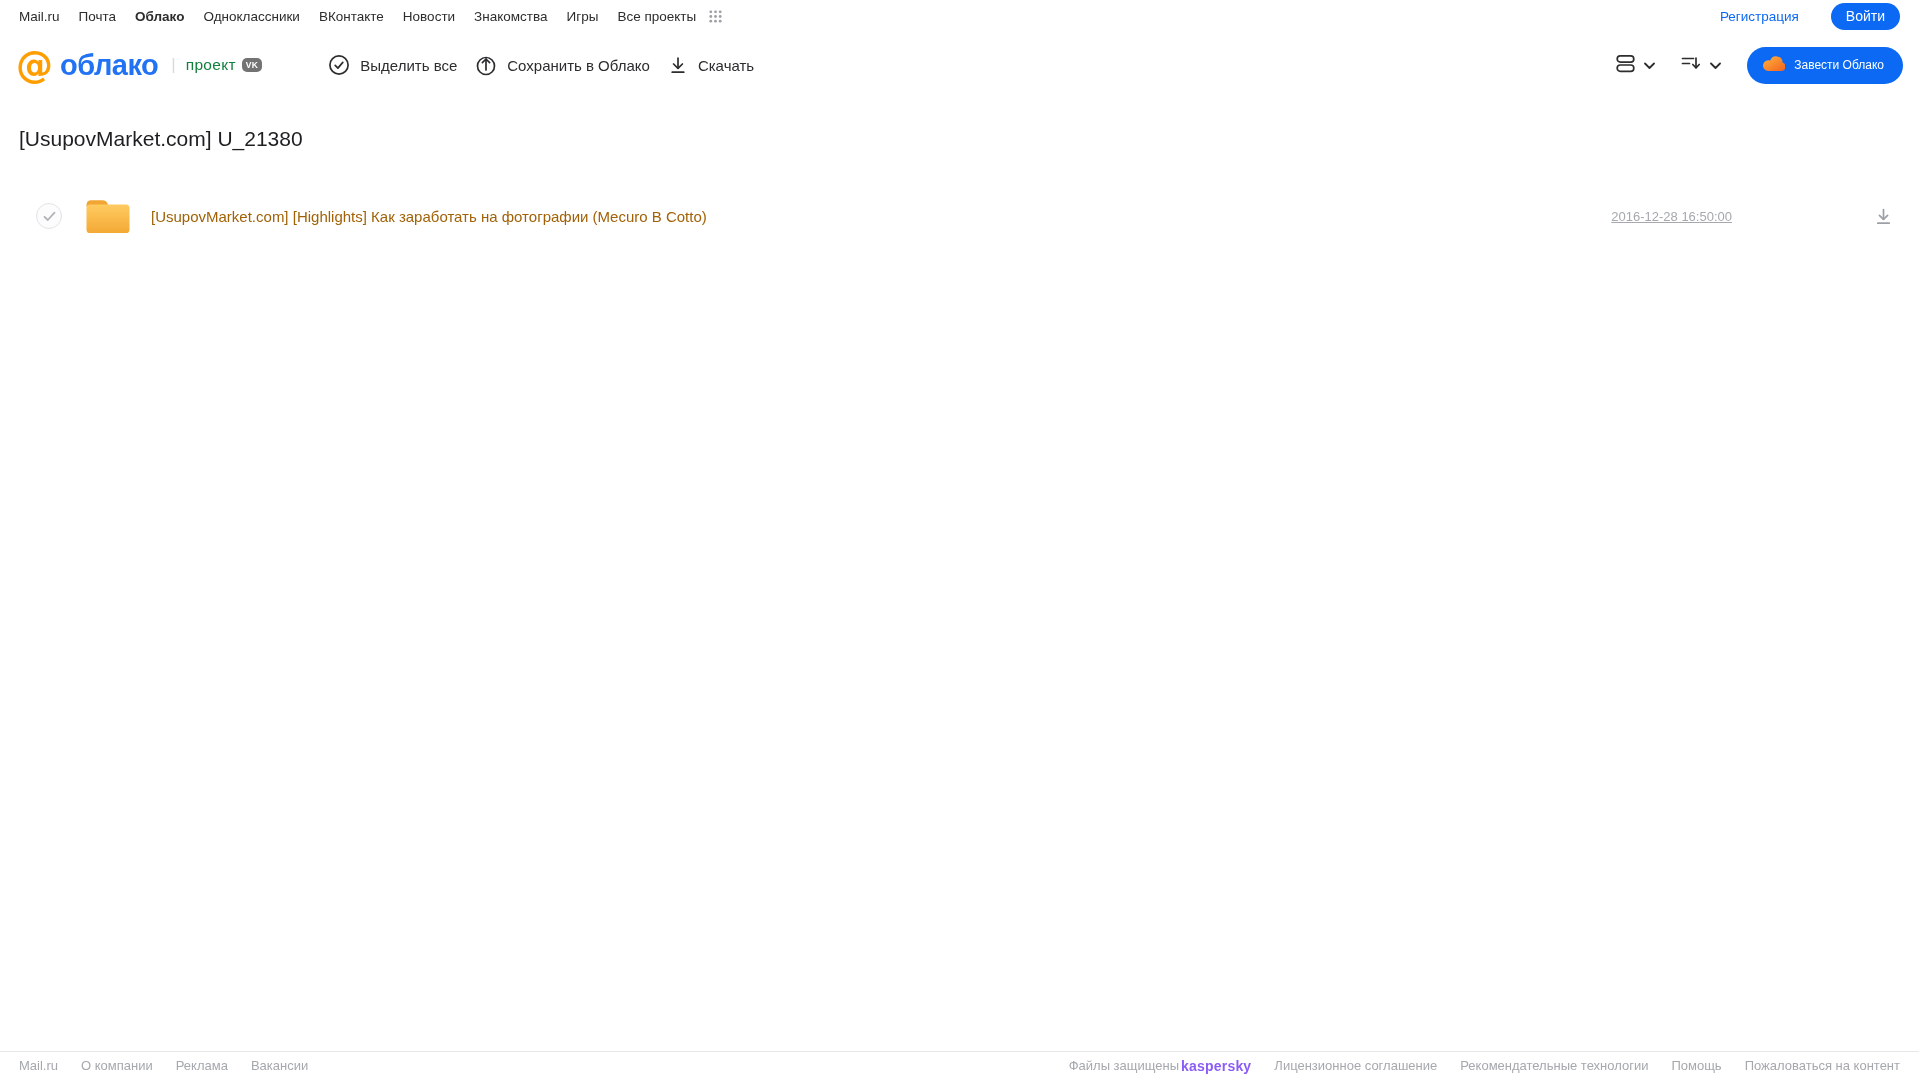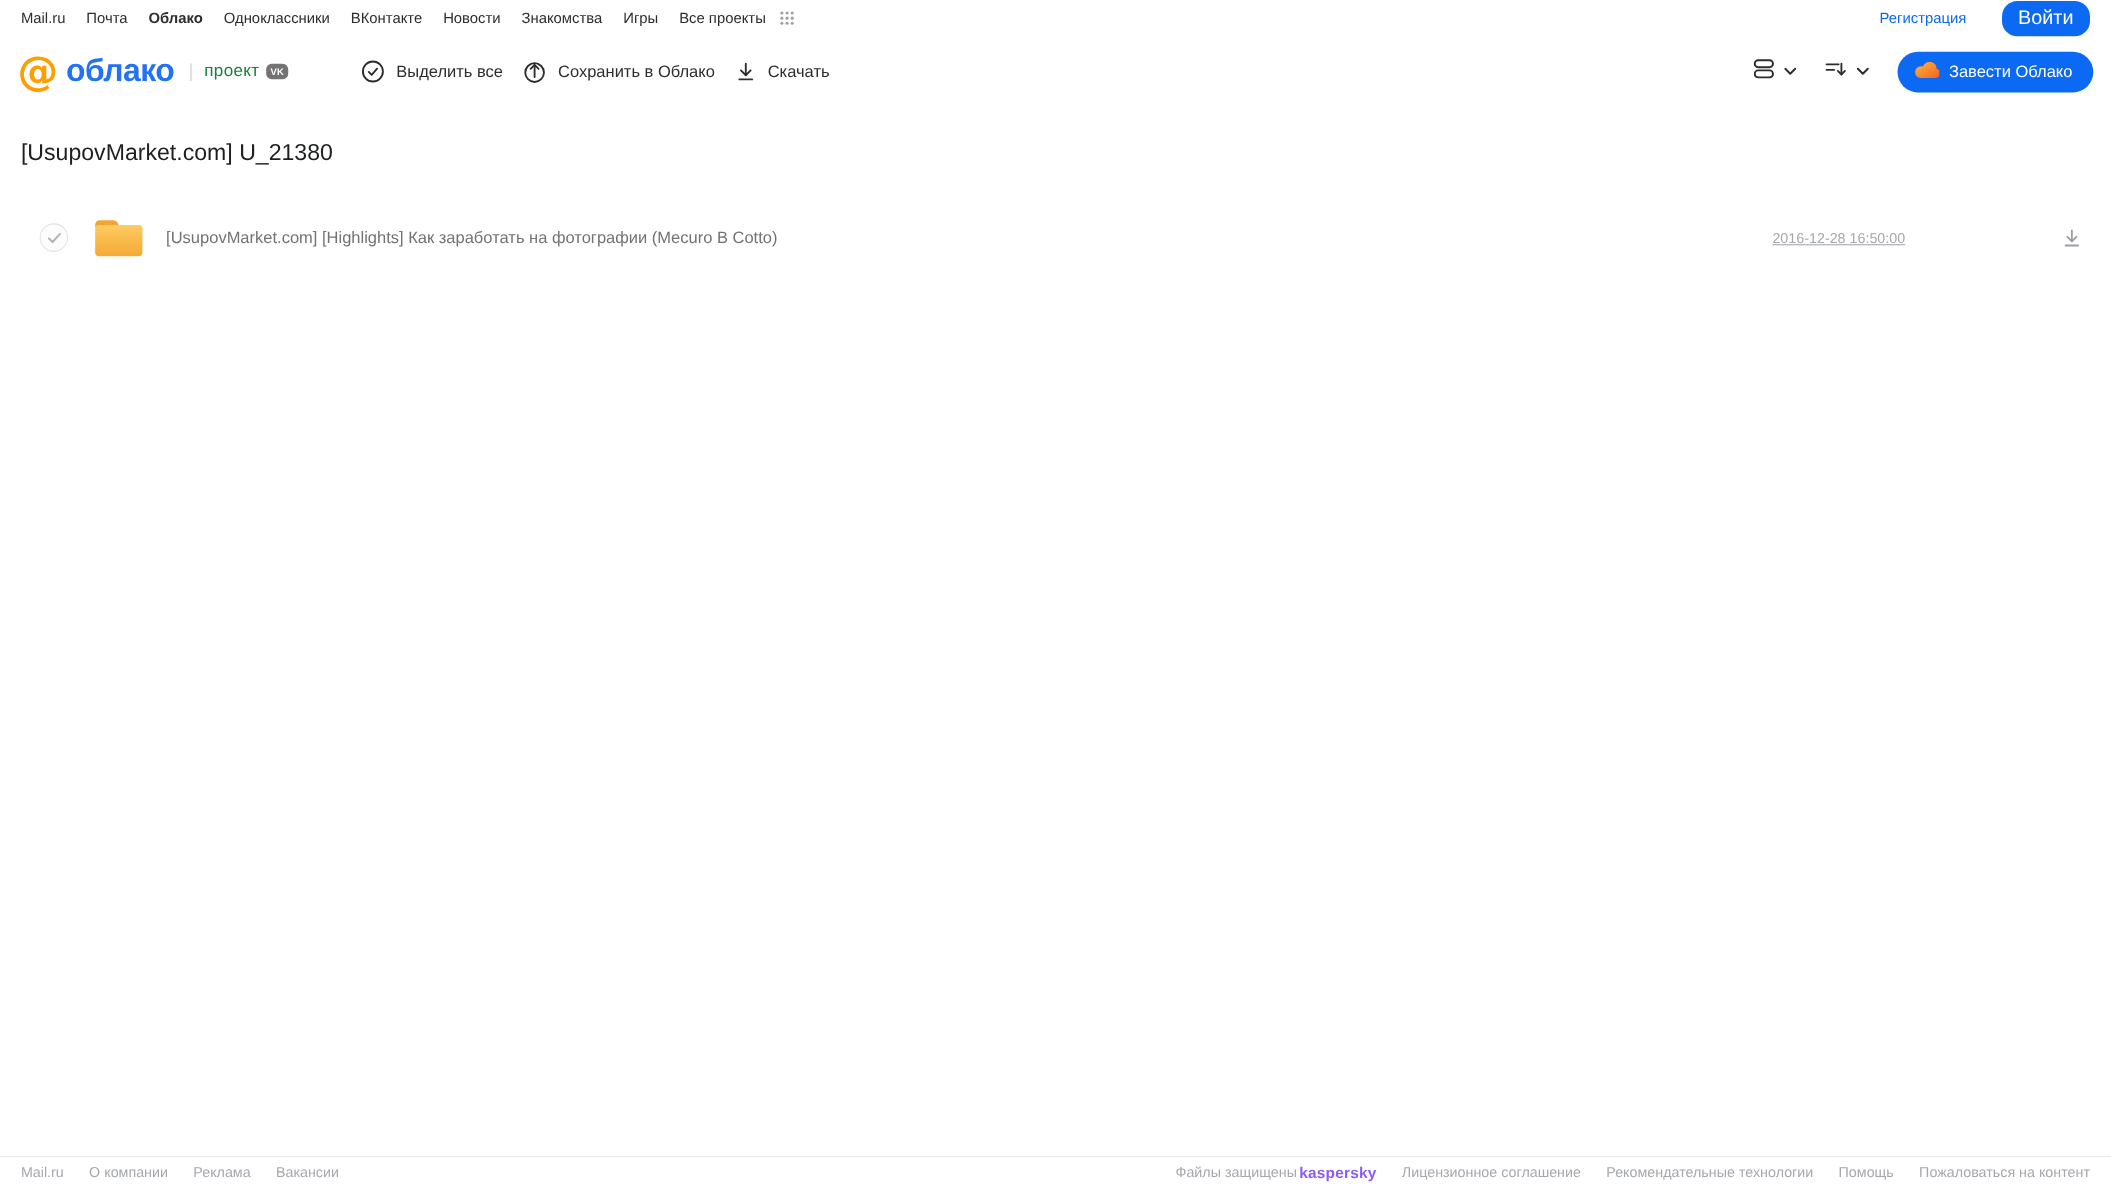--- a/index.html
+++ b/index.html
@@ -14,50 +14,50 @@
   a{text-decoration:none;color:inherit;cursor:pointer;}
 
   
   .topbar{display:flex;align-items:center;height:33px;padding:0 19px;}
   .topbar-nav{display:flex;align-items:center;gap:19px;font-size:13.5px;color:#2c2d2e;}
   .topbar-nav a.active{font-weight:700;}
   .grid-icon{display:inline-flex;margin-left:-6px;}
   .topbar-right{margin-left:auto;display:flex;align-items:center;gap:32px;font-size:13.5px;}
   .reg-link{color:var(--blue);}
   .login-btn{background:var(--blue);color:#fff;border:none;border-radius:14px;
-    padding:5px 15px 6px;font-size:18px;font-family:inherit;cursor:pointer;}
+    padding:5px 15px 6px;font-size:14px;font-family:inherit;cursor:pointer;}
 
   
   .header{display:flex;align-items:center;height:64px;padding:0 16px;}
   .logo-group{display:flex;align-items:center;cursor:pointer;}
   .at-icon{color:#ff9e00;font-size:37px;font-weight:800;line-height:30px;margin-right:7px;
     font-family:"DejaVu Sans",sans-serif;}
   .logo-text{font-size:29px;font-weight:700;color:#2272f4;letter-spacing:-0.5px;line-height:30px;}
   .proj-divider{color:#d8d9db;font-size:17px;margin:0 10px 0 13px;font-weight:300;}
   .proj-label{color:#15803d;font-size:15.5px;letter-spacing:0.3px;margin-right:6px;}
   .vk-badge{background:#737373;color:#fff;font-size:8.5px;font-weight:700;border-radius:5px;
     padding:3px 4px;line-height:1;display:inline-block;letter-spacing:0.3px;}
 
   .toolbar{margin-left:66px;display:flex;align-items:center;gap:18px;font-size:15px;}
   .tool-item{display:flex;align-items:center;gap:10px;cursor:pointer;color:var(--dark);}
   .tool-item svg{display:block;}
 
   .header-right{margin-left:auto;display:flex;align-items:center;gap:26px;}
   .icon-group{display:flex;align-items:center;gap:9px;cursor:pointer;}
   .create-btn{height:37px;border:none;border-radius:19px;background:var(--blue);color:#fff;
-    font-size:15px;font-family:inherit;display:flex;align-items:center;gap:9px;
+    font-size:12px;font-family:inherit;display:flex;align-items:center;gap:9px;
     padding:0 19px 0 15px;cursor:pointer;}
 
   
   .page-title{margin:30px 0 0 19px;font-size:21px;color:#1d1f21;font-weight:400;}
   .file-row{margin-top:38px;display:flex;align-items:center;height:54px;padding:0 26px 0 36px;}
   .row-check{width:26px;height:26px;border-radius:50%;border:1px solid #e3e4e6;background:#fcfcfc;
     display:flex;align-items:center;justify-content:center;cursor:pointer;flex:0 0 auto;}
   .folder-icon{margin-left:21px;display:flex;flex:0 0 auto;}
-  .file-name{margin-left:18px;font-size:15px;color:#737373;cursor:pointer;}
+  .file-name{margin-left:18px;font-size:15px;color:#a16207;cursor:pointer;}
   .file-date{margin-left:auto;font-size:13px;color:var(--gray);margin-right:142px;white-space:nowrap;text-decoration:underline;}
   .row-download{cursor:pointer;display:flex;flex:0 0 auto;}
 
   
   .footer{position:absolute;left:0;right:0;bottom:0;height:28px;border-top:1px solid var(--light-border);
     display:flex;align-items:center;padding:0 19px;font-size:13px;color:var(--gray);background:#fff;}
   .footer-left{display:flex;gap:23px;}
   .footer-right{margin-left:auto;display:flex;gap:23px;align-items:center;}
   .kasp-wrap{display:flex;align-items:center;gap:2px;}
   .kasp-logo{color:#8b5cf6;font-weight:700;font-size:14px;letter-spacing:0.2px;}

